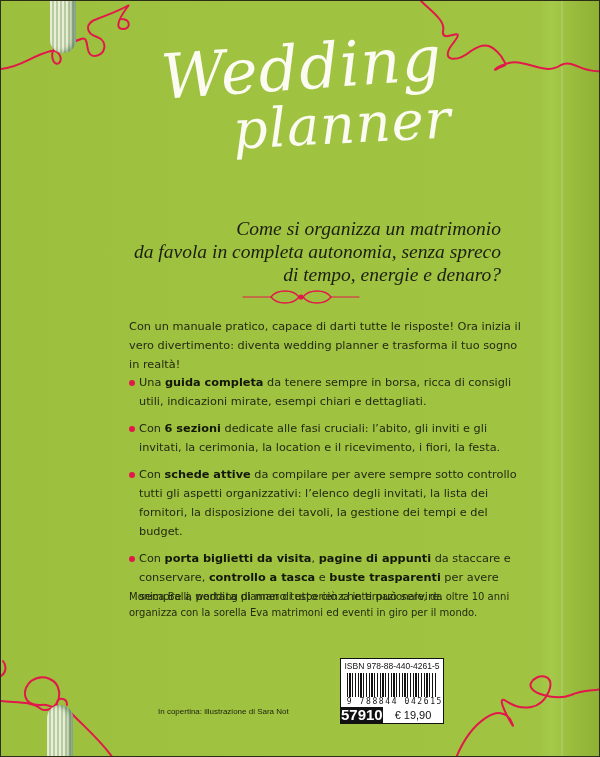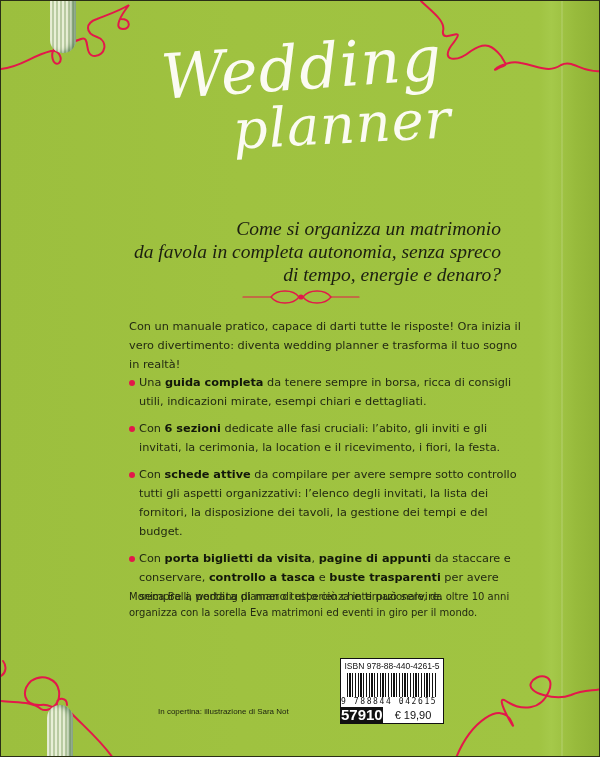--- a/index.html
+++ b/index.html
@@ -39,21 +39,21 @@
     .author { top: 588px; font-size: 10px; line-height: 16px; }
     .credit {
       position: absolute; left: 128px; top: 706px; font-family: "Liberation Sans", sans-serif; font-size: 8px; color: #1b2010; margin-left: 29px;
     }
     .barcode-box {
       position: absolute; left: 339px; top: 657px; width: 102px; background: #fff; border: 1px solid #111;
       font-family: "Liberation Sans", sans-serif;
     }
     .isbn { font-size: 8.5px; text-align: center; padding-top: 2px; height: 10px; color: #111; }
     .bars { height: 24px; margin: 2px 6px 0 6px; background: repeating-linear-gradient(90deg, #111 0 1px, #fff 1px 2px, #111 2px 4px, #fff 4px 5px, #111 5px 6px, #fff 6px 8px, #111 8px 9px, #fff 9px 11px); }
-    .bar-digits { font-family: "DejaVu Sans Mono", monospace; font-size: 8px; letter-spacing: 1.6px; text-align: left; height: 10px; color: #111; }
+    .bar-digits { font-family: "DejaVu Sans Mono", monospace; font-size: 8px; letter-spacing: 1.6px; text-align: right; height: 10px; color: #111; }
     .price-row { display: flex; height: 16px; }
     .code { background: #111; color: #fff; font-weight: bold; font-size: 15px; width: 42px; text-align: center; line-height: 16px; }
     .price { flex: 1; text-align: center; font-weight: normal; font-size: 11px; line-height: 16px; color: #111; }
     .ribbon {
       position: absolute; width: 26px; border-radius: 13px; background:
         repeating-linear-gradient(90deg, #e8efd6 0 2px, #b9cba2 2px 4px);
       box-shadow: inset -4px 0 5px rgba(0,60,20,0.45);
     }
     .ribbon-top { left: 49px; top: -40px; height: 92px; border-radius: 0 0 13px 13px; }
     .ribbon-bottom { left: 46px; top: 704px; height: 80px; border-radius: 13px 13px 0 0; }

